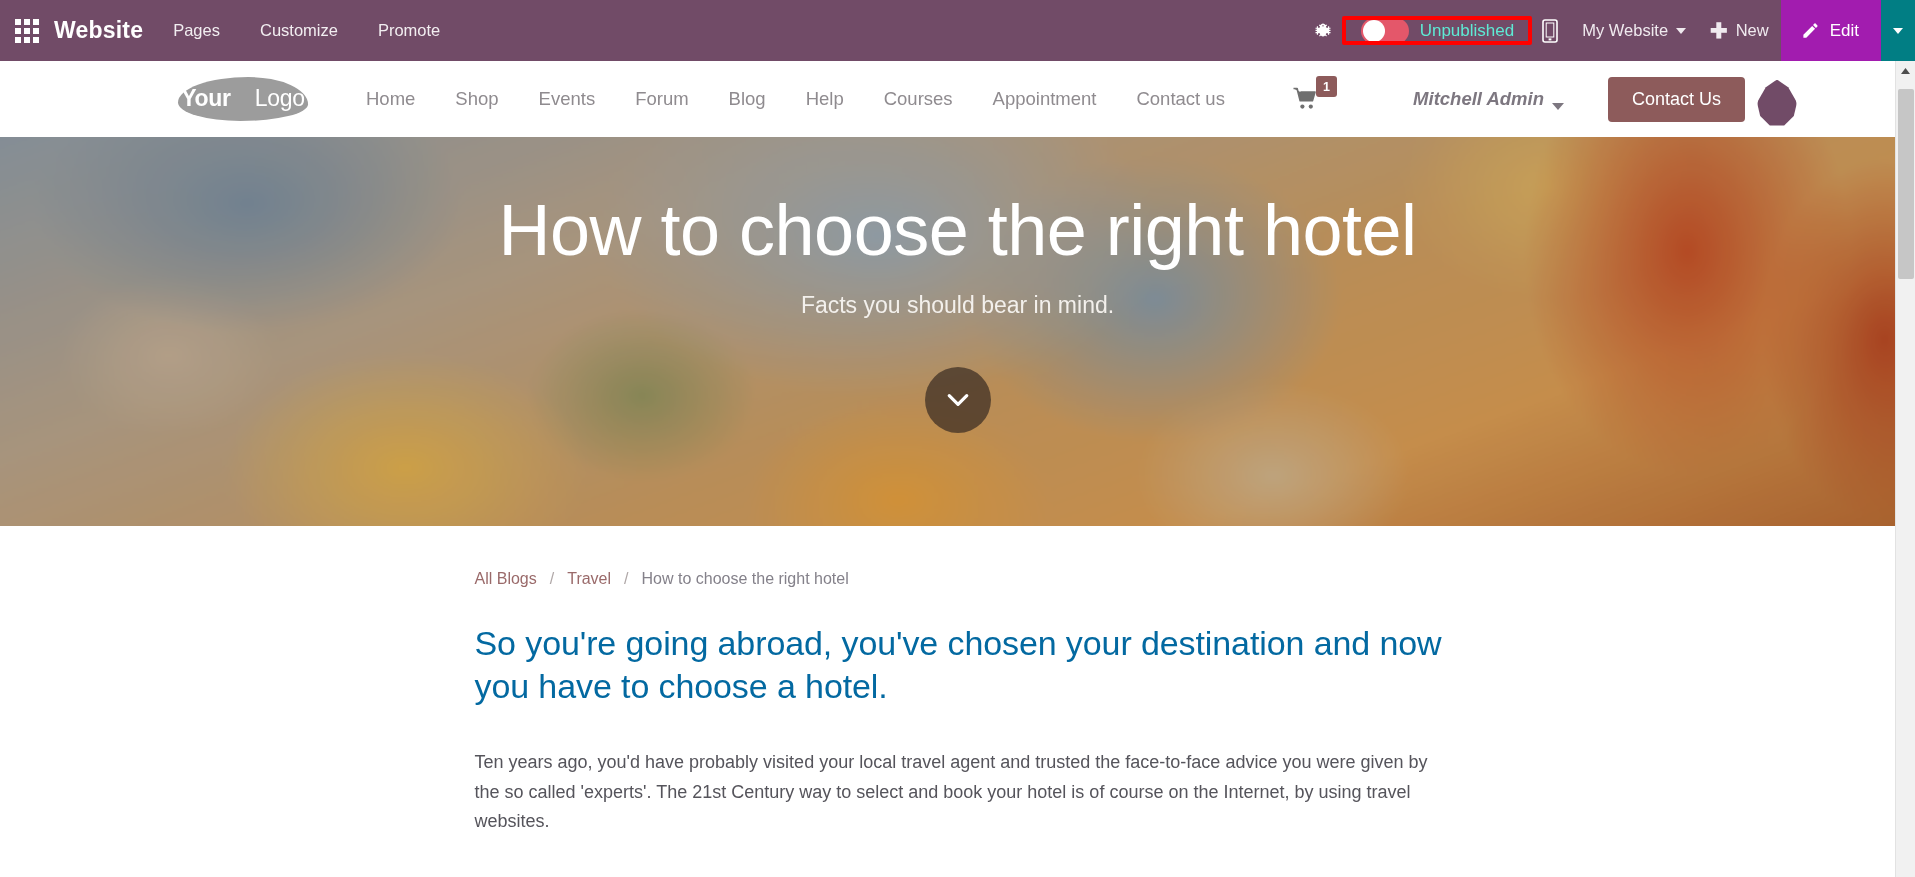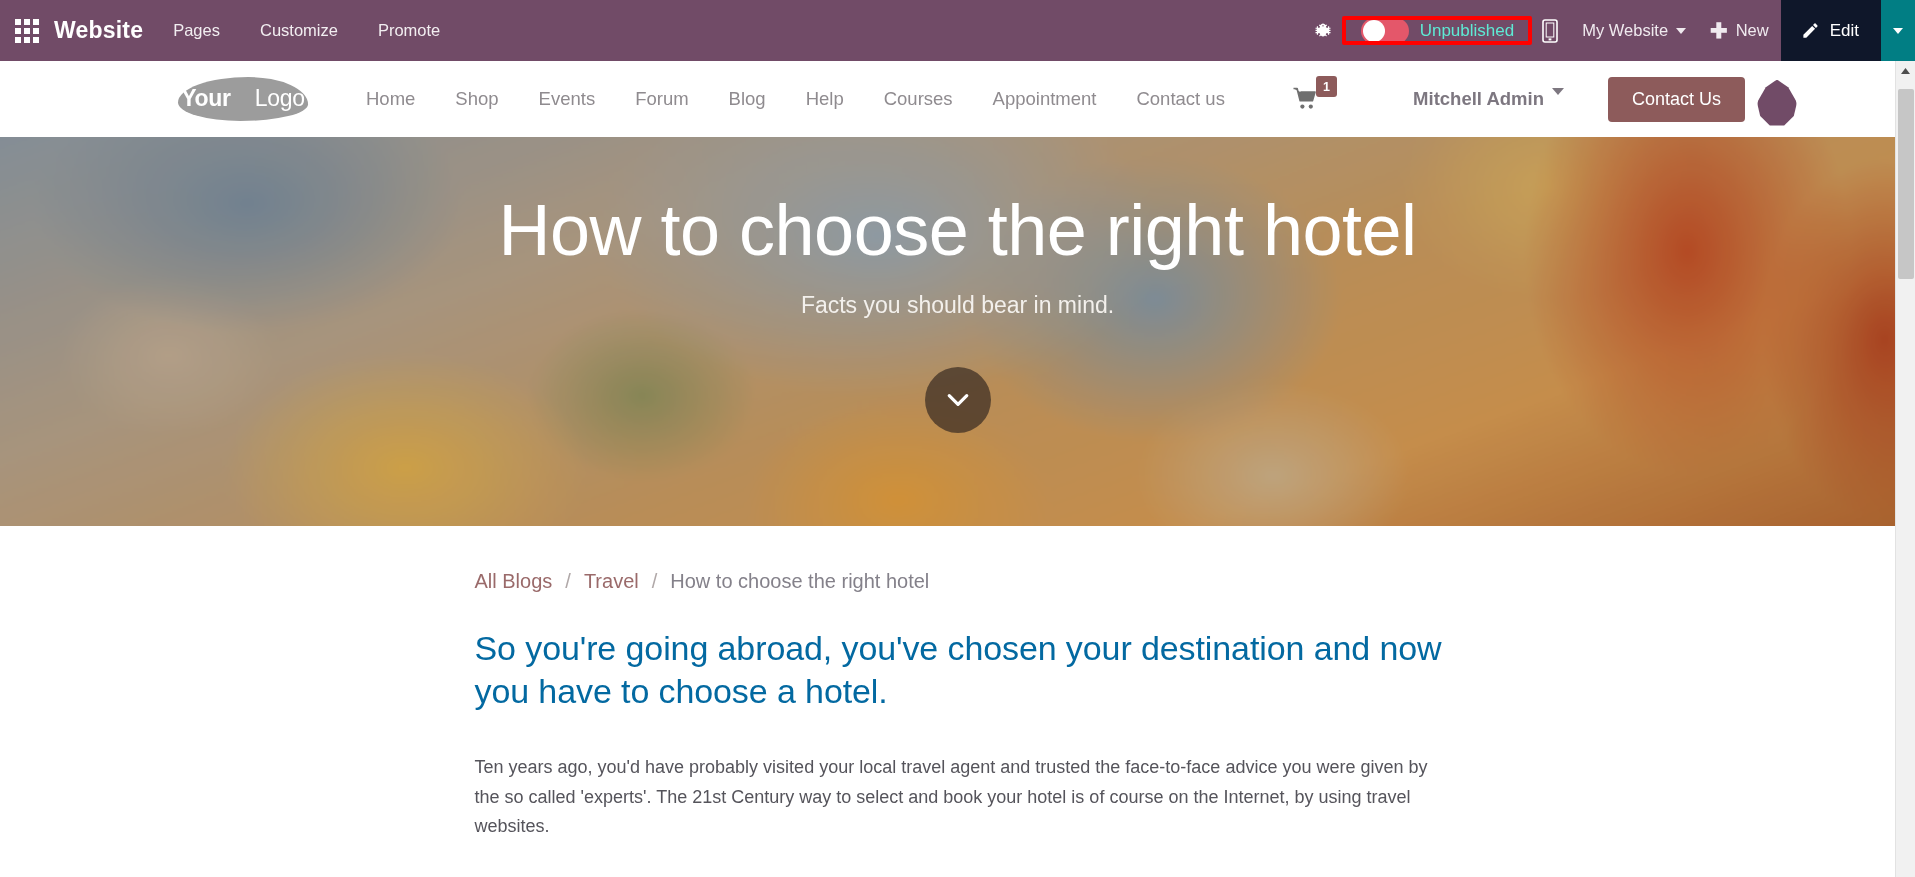--- a/index.html
+++ b/index.html
@@ -155,21 +155,21 @@
     border-right: 5px solid transparent;
     border-top: 6px solid currentColor;
     margin-left: 8px;
     vertical-align: middle;
   }
 
   .new-btn { gap: 8px; }
   .plus-glyph { font-size: 21px; line-height: 1; font-weight: 700; }
 
   .edit-btn {
-    background: #0f172a;
+    background: #a21caf;
     height: 61px;
     padding: 0 22px 0 20px;
     display: flex;
     align-items: center;
     gap: 10px;
     font-size: 17px;
     color: #ffffff;
     cursor: pointer;
   }
   .edit-caret-btn {
@@ -275,24 +275,25 @@
     display: flex;
     align-items: center;
     padding-right: 170px;
     position: relative;
   }
   .user-menu {
     font-size: 18.5px;
     font-weight: 700;
     color: #7d7780;
     display: flex;
-    align-items: flex-start;
+    align-items: flex-end;
     cursor: pointer;
     white-space: nowrap;
     margin-right: 44px;
+    font-style: italic;
   }
   .user-menu .caret-down {
     border-top-color: #7d7780;
     border-left-width: 6px;
     border-right-width: 6px;
     border-top-width: 7px;
   }
 
   .contact-btn {
     background: #8d5b5b;
@@ -395,21 +396,21 @@
   }
   .blog-col {
     width: 990px;
     margin: 0 auto;
     padding-left: 12px;
   }
 
   .breadcrumb {
     display: flex;
     align-items: center;
-    font-size: 20px;
+    font-size: 16px;
     color: #9b8f8f;
     margin-bottom: 34px;
   }
   .breadcrumb a {
     color: #9a6a6a;
     text-decoration: none;
     cursor: pointer;
   }
   .breadcrumb .sep { margin: 0 13px; color: #b0a8a8; }
   .breadcrumb .current { color: #84818a; }

